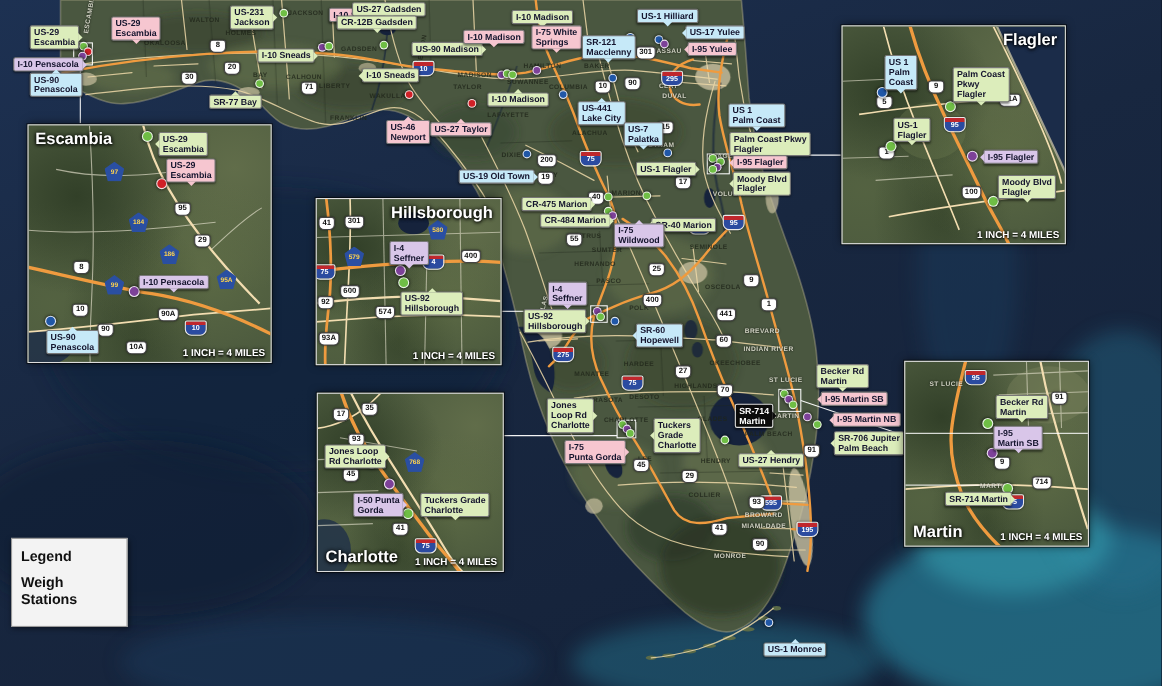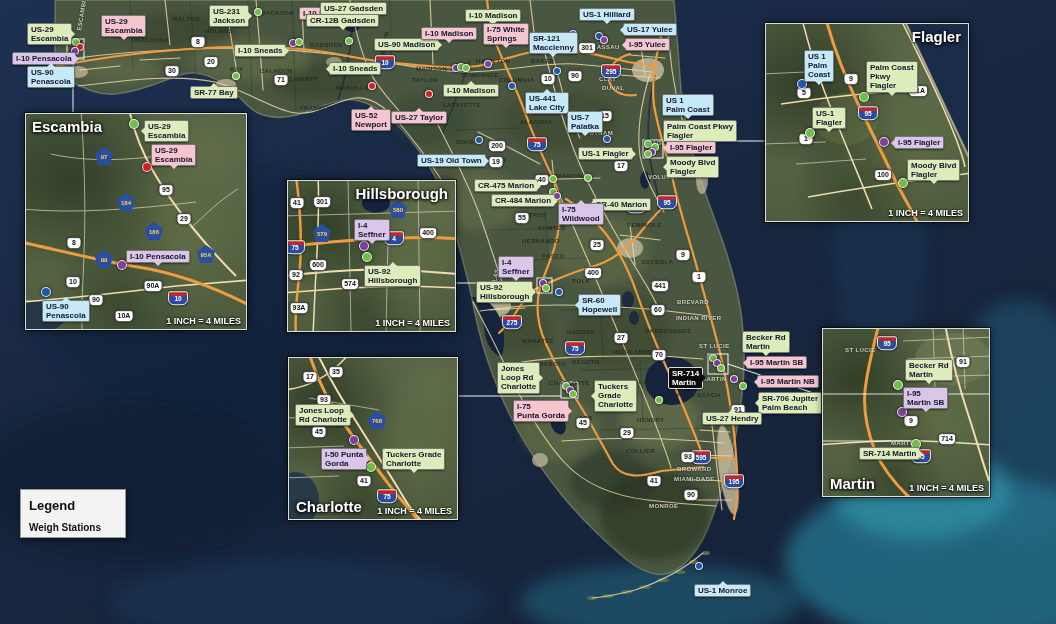--- a/index.html
+++ b/index.html
@@ -56,24 +56,24 @@
            radial-gradient(ellipse at 10% 75%,rgba(95,110,70,.4),transparent 40%),
            #4c5a3e;}
   .inset svg{position:absolute;left:0;top:0;}
   .inset-title{position:absolute;color:#fff;font-weight:bold;font-size:15px;z-index:50;
                text-shadow:0 1px 3px #000,0 0 4px #000;}
   .inset-title.tl{left:6px;top:4px;} .inset-title.tr{right:7px;top:4px;} .inset-title.bl{left:7px;bottom:4px;}
   .inset-scale{position:absolute;right:5px;bottom:3px;color:#fff;font-weight:bold;font-size:9px;z-index:50;
                text-shadow:0 1px 2px #000,0 0 3px #000;}
 
   
-  .legend{position:absolute;left:20px;top:489px;width:88px;background:#f3f3f3;border:1px solid #999;
-          box-shadow:1px 2px 5px rgba(0,0,0,.55);z-index:60;padding:8px 8px 4px 8px;}
+  .legend{position:absolute;left:10px;top:489px;width:88px;background:#f3f3f3;border:1px solid #999;
+          box-shadow:1px 2px 5px rgba(0,0,0,.55);z-index:60;padding:8px 8px 17px 8px;}
   .legend-title{font-weight:bold;font-size:13px;color:#111;}
-  .legend-sub{font-weight:bold;font-size:10px;color:#111;margin-top:9px;}
+  .legend-sub{font-weight:bold;font-size:13px;color:#111;margin-top:9px;}
   .legend-item{display:flex;align-items:center;gap:9px;margin-top:9px;font-size:9px;color:#222;padding-left:7px;}
   .legend-dot{width:8px;height:8px;border-radius:50%;flex:0 0 auto;}
 </style>
 </head>
 <body>
 
 <div class="stage">
 
   <svg class="baselayer" width="1056" height="624" viewBox="0 0 1056 624">
     <defs>
@@ -344,21 +344,21 @@
       <div class="callout green" style="left: 190px; top: 86px;"><span>SR-77 Bay</span><div class="ptr ptr-up"></div></div>
       <div class="callout green" style="left: 300px; top: 2px; margin-left: 20px;"><span>US-27 Gadsden</span><div class="ptr ptr-down"></div></div>
       <div class="callout green" style="left: 306px; top: 14px;"><span>CR-12B Gadsden</span><div class="ptr ptr-down"></div></div>
       <div class="callout green" style="left: 329px; top: 62px;"><span>I-10 Sneads</span><div class="ptr ptr-left"></div></div>
       <div class="callout green" style="left: 374px; top: 38px;"><span>US-90 Madison</span><div class="ptr ptr-right"></div></div>
       <div class="callout pink" style="left: 421px; top: 27px;"><span>I-10 Madison</span><div class="ptr ptr-down"></div></div>
       <div class="callout green" style="left: 465px; top: 9px;"><span>I-10 Madison</span><div class="ptr ptr-down"></div></div>
       <div class="callout pink" style="left: 483px; top: 23px;"><span>I-75 White
 Springs</span><div class="ptr ptr-down"></div></div>
       <div class="callout green" style="left: 443px; top: 84px;"><span>I-10 Madison</span><div class="ptr ptr-up"></div></div>
-      <div class="callout pink" style="left: 351px; top: 109px;"><span>US-52
+      <div class="callout pink" style="left: 351px; top: 109px;"><span>US-46
 Newport</span><div class="ptr ptr-up"></div></div>
       <div class="callout pink" style="left: 391px; top: 111px;"><span>US-27 Taylor</span><div class="ptr ptr-up"></div></div>
       <div class="callout blue" style="left: 529px; top: 32px;"><span>SR-121
 Macclenny</span><div class="ptr ptr-down"></div></div>
       <div class="callout blue" style="left: 579px; top: 8px;"><span>US-1 Hilliard</span><div class="ptr ptr-down"></div></div>
       <div class="callout blue" style="left: 623px; top: 23px;"><span>US-17 Yulee</span><div class="ptr ptr-left"></div></div>
       <div class="callout pink" style="left: 625px; top: 38px;"><span>I-95 Yulee</span><div class="ptr ptr-left"></div></div>
       <div class="callout blue" style="left: 525px; top: 92px;"><span>US-441
 Lake City</span><div class="ptr ptr-up"></div></div>
       <div class="callout blue" style="left: 567px; top: 111px;"><span>US-7
@@ -392,21 +392,21 @@
       <div class="callout pink" style="left: 513px; top: 400px;"><span>I-75
 Punta Gorda</span><div class="ptr ptr-right"></div></div>
       <div class="callout black" style="left: 668px; top: 367px;"><span>SR-714
 Martin</span><div class="ptr ptr-right"></div></div>
       <div class="callout green" style="left: 742px; top: 331px;"><span>Becker Rd
 Martin</span><div class="ptr ptr-down"></div></div>
       <div class="callout pink" style="left: 746px; top: 356px;"><span>I-95 Martin SB</span><div class="ptr ptr-left"></div></div>
       <div class="callout pink" style="left: 757px; top: 375px;"><span>I-95 Martin NB</span><div class="ptr ptr-left"></div></div>
       <div class="callout green" style="left: 758px; top: 392px;"><span>SR-706 Jupiter
 Palm Beach</span><div class="ptr ptr-left"></div></div>
-      <div class="callout green" style="left: 671px; top: 412px; margin-left: 31px;"><span>US-27 Hendry</span><div class="ptr ptr-up"></div></div>
+      <div class="callout green" style="left: 671px; top: 412px;"><span>US-27 Hendry</span><div class="ptr ptr-up"></div></div>
       <div class="callout blue" style="left: 694px; top: 584px;"><span>US-1 Monroe</span><div class="ptr ptr-up"></div></div>
       <div class="dot" style="left: 76px; top: 42px; background: rgb(111, 190, 69);"></div>
       <div class="dot" style="left: 80px; top: 47px; background: rgb(208, 32, 39);"></div>
       <div class="dot" style="left: 75px; top: 51px; background: rgb(125, 65, 153);"></div>
       <div class="dot" style="left: 72px; top: 56px; background: rgb(32, 87, 167);"></div>
       <div class="dot" style="left: 258px; top: 12px; background: rgb(111, 190, 69);"></div>
       <div class="dot" style="left: 293px; top: 43px; background: rgb(125, 65, 153);"></div>
       <div class="dot" style="left: 299px; top: 42px; background: rgb(111, 190, 69);"></div>
       <div class="dot" style="left: 349px; top: 41px; background: rgb(111, 190, 69);"></div>
       <div class="dot" style="left: 236px; top: 76px; background: rgb(111, 190, 69);"></div>

